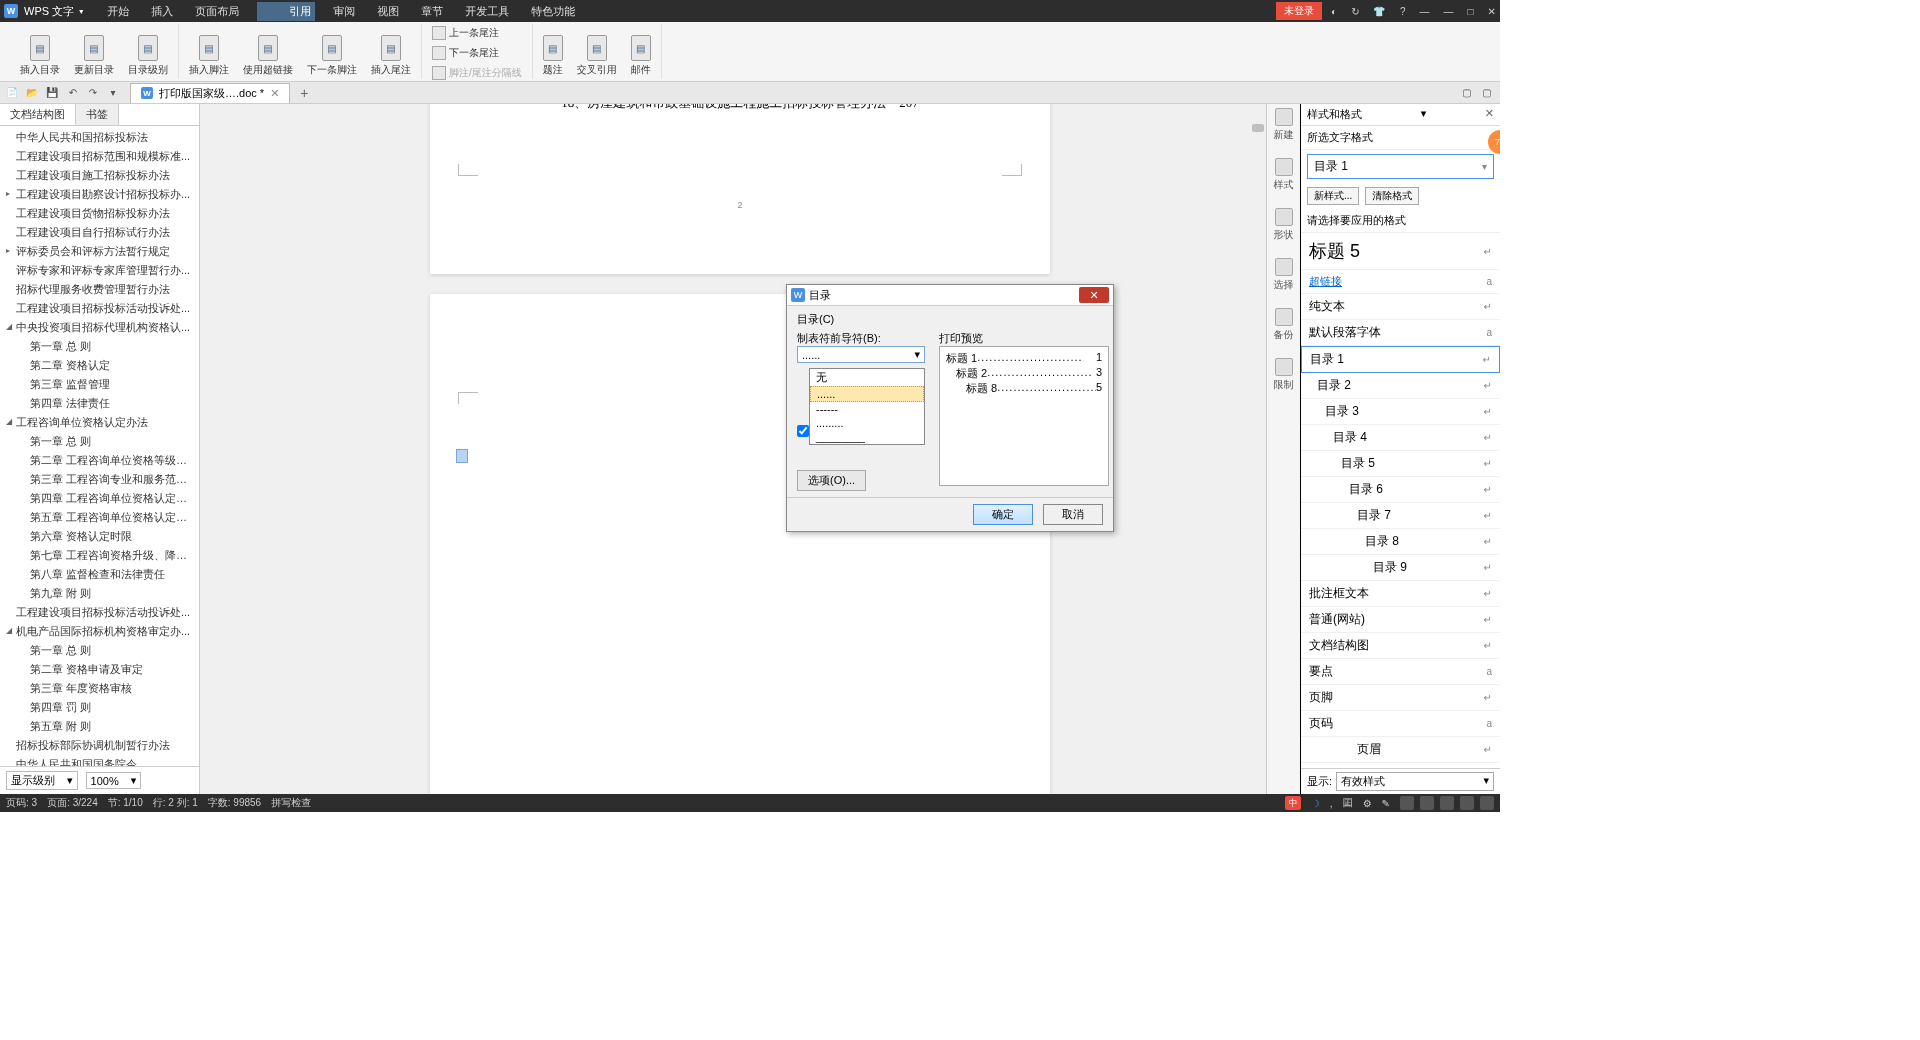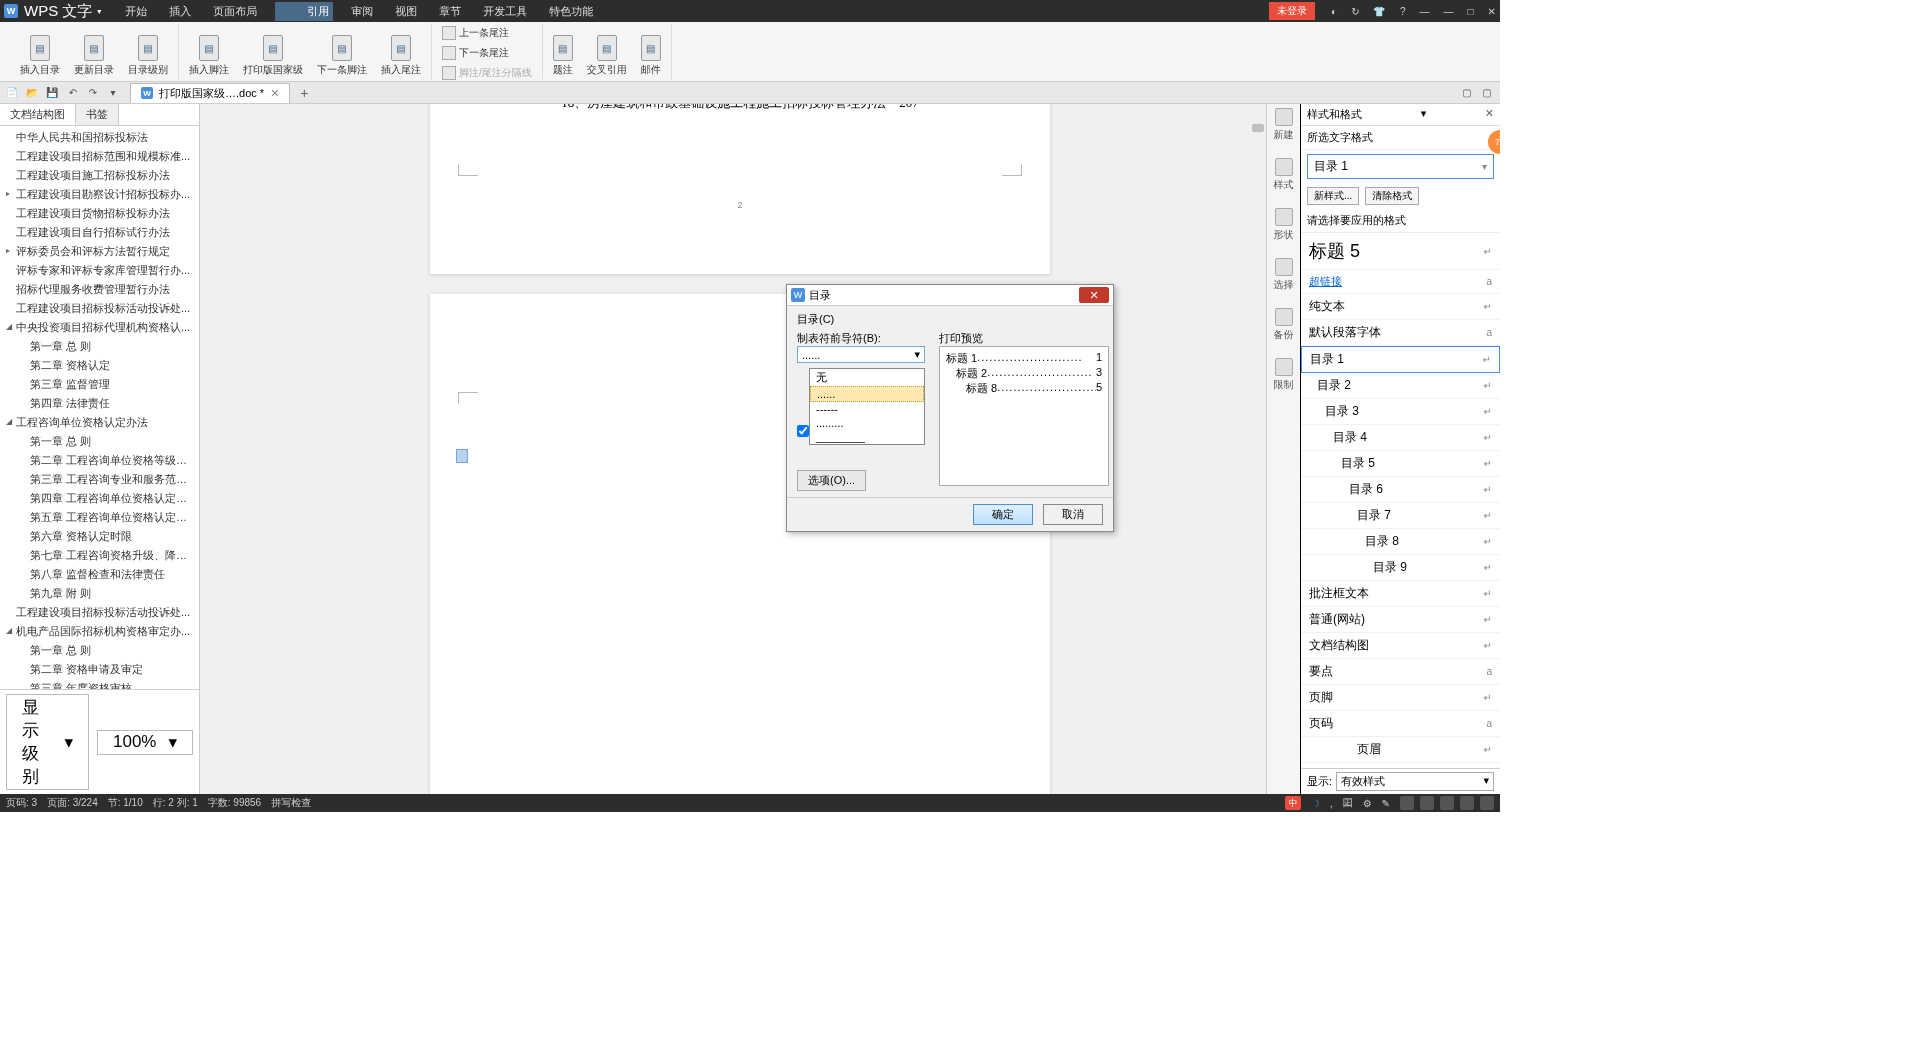--- a/index.html
+++ b/index.html
@@ -2,26 +2,26 @@
 <html><head>
   <meta charset="utf-8">
   <style>
     * { margin: 0; padding: 0; box-sizing: border-box; font-family: "Microsoft YaHei", SimSun, Arial, sans-serif; }
     body { width: 1500px; height: 812px; background: #fff; overflow: hidden; position: relative; }
     
     
     .titlebar { height: 22px; background: #2d2d2d; display: flex; align-items: center; padding: 0 4px; }
     .titlebar-left { display: flex; align-items: center; gap: 2px; }
     .app-logo { width: 14px; height: 14px; background: #4a90e2; color: #fff; display: flex; align-items: center; justify-content: center; font-size: 9px; font-weight: bold; border-radius: 2px; }
-    .app-title { color: #fff; font-size: 15px; margin-left: 4px; }
+    .app-title { color: #fff; font-size: 11px; margin-left: 4px; }
     .dropdown-arrow { color: #fff; font-size: 8px; margin-left: 3px; }
     .menu-items { display: flex; gap: 14px; margin-left: 18px; }
     .menu-item { color: #ddd; font-size: 11px; cursor: pointer; padding: 2px 4px; }
     .menu-item.active { background: #4a6a8a; color: #fff; padding-left: 32px; }
-    .titlebar-right { margin-left: auto; display: flex; align-items: center; gap: 16px; }
+    .titlebar-right { margin-left: auto; display: flex; align-items: center; gap: 9px; }
     .login-badge { background: #e74c3c; color: #fff; font-size: 10px; padding: 2px 8px; }
     .win-controls { display: flex; gap: 14px; }
     .win-btn { color: #ccc; font-size: 10px; cursor: pointer; }
     
     
     .ribbon { height: 60px; background: #f5f5f5; border-bottom: 1px solid #ccc; display: flex; padding: 2px 10px; }
     .ribbon-group { display: flex; gap: 6px; padding: 0 6px; border-right: 1px solid #ddd; }
     .ribbon-btn { display: flex; flex-direction: column; align-items: center; justify-content: flex-end; padding: 2px 4px; cursor: pointer; }
     .ribbon-icon { width: 20px; height: 26px; background: #e8e8e8; border: 1px solid #999; border-radius: 2px; margin-bottom: 2px; display: flex; align-items: center; justify-content: center; font-size: 10px; color: #4a6a8a; }
     .ribbon-label { font-size: 10px; color: #333; white-space: nowrap; }
@@ -48,21 +48,21 @@
     .left-tab { padding: 3px 10px; font-size: 11px; color: #333; cursor: pointer; border-right: 1px solid #ccc; }
     .left-tab.active { background: #fff; border-bottom: 1px solid #fff; }
     .left-tab:not(.active) { background: #eee; }
     .outline-tree { flex: 1; overflow: auto; font-size: 11px; color: #333; padding: 2px 4px; }
     .outline-item { padding: 2px 4px 2px 12px; white-space: nowrap; cursor: pointer; position: relative; overflow: hidden; text-overflow: ellipsis; }
     .outline-item.l1 { padding-left: 12px; }
     .outline-item.l2 { padding-left: 26px; }
     .outline-item .tri { position: absolute; left: 2px; top: 4px; font-size: 8px; color: #666; }
     .outline-item.l1 .tri { left: 2px; }
     .left-footer { border-top: 1px solid #ccc; padding: 4px 6px; display: flex; gap: 8px; align-items: center; }
-    .lf-combo { border: 1px solid #bbb; font-size: 17px; padding: 1px 15px; background: #fff; display: flex; align-items: center; gap: 12px; }
+    .lf-combo { border: 1px solid #bbb; font-size: 11px; padding: 1px 4px; background: #fff; display: flex; align-items: center; gap: 12px; }
     
     
     .doc-area { flex: 1; background: #f0f0f0; position: relative; overflow: hidden; }
     .page { position: absolute; background: #fff; box-shadow: 0 1px 4px rgba(0,0,0,0.15); }
     .page1 { left: 230px; top: -20px; width: 620px; height: 190px; }
     .page2 { left: 230px; top: 190px; width: 620px; height: 500px; }
     .page-line { position: absolute; left: 80px; top: 10px; width: 460px; font-size: 13px; font-family: SimSun, serif; color: #000; text-align: center; }
     .page-num { position: absolute; left: 50%; top: 116px; transform: translateX(-50%); font-size: 9px; color: #888; }
     .corner { position: absolute; width: 20px; height: 12px; border: 1px solid #bbb; }
     .corner.tl { left: 28px; top: 98px; border-right: none; border-bottom: none; }
@@ -182,21 +182,21 @@
         <div class="ribbon-label">目录级别</div>
       </div>
     </div>
   <div class="ribbon-group" id="ribbon-g2">
       <div class="ribbon-btn">
         <div class="ribbon-icon">▤</div>
         <div class="ribbon-label">插入脚注</div>
       </div>
       <div class="ribbon-btn">
         <div class="ribbon-icon">▤</div>
-        <div class="ribbon-label">打印版国家级</div>
+        <div class="ribbon-label">使用超链接</div>
       </div>
       <div class="ribbon-btn">
         <div class="ribbon-icon">▤</div>
         <div class="ribbon-label">下一条脚注</div>
       </div>
       <div class="ribbon-btn">
         <div class="ribbon-icon">▤</div>
         <div class="ribbon-label">插入尾注</div>
       </div>
     </div>

